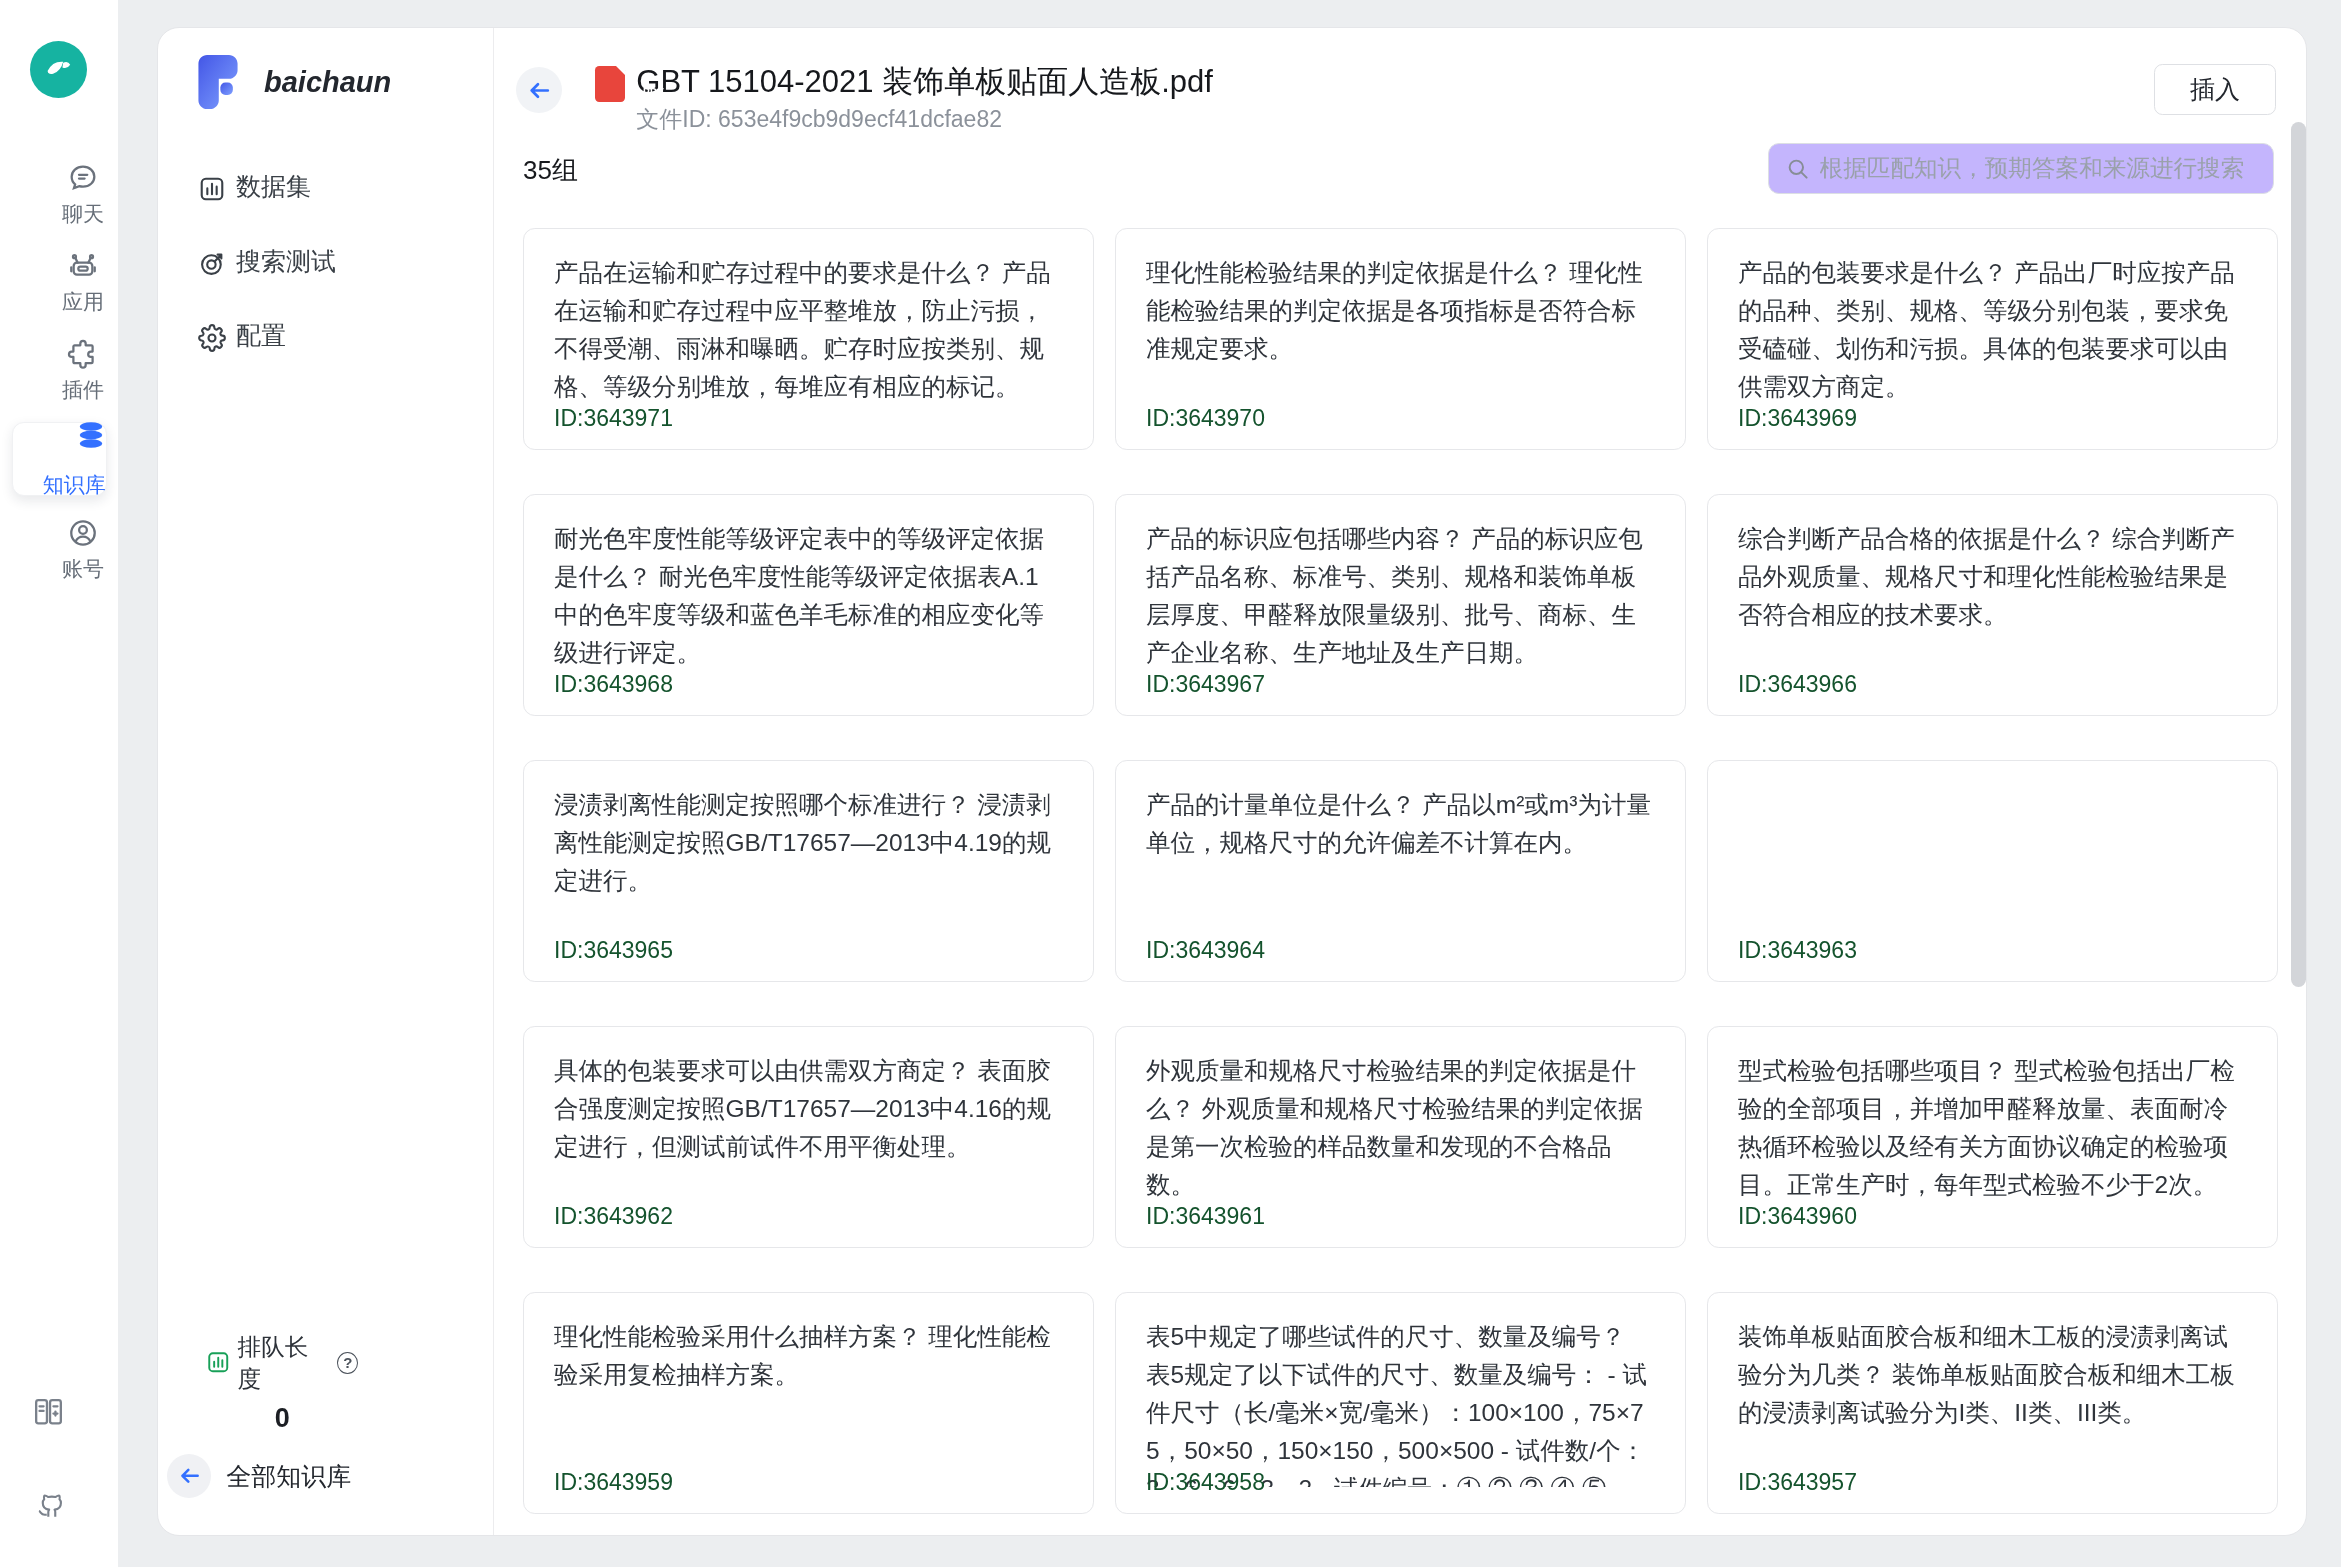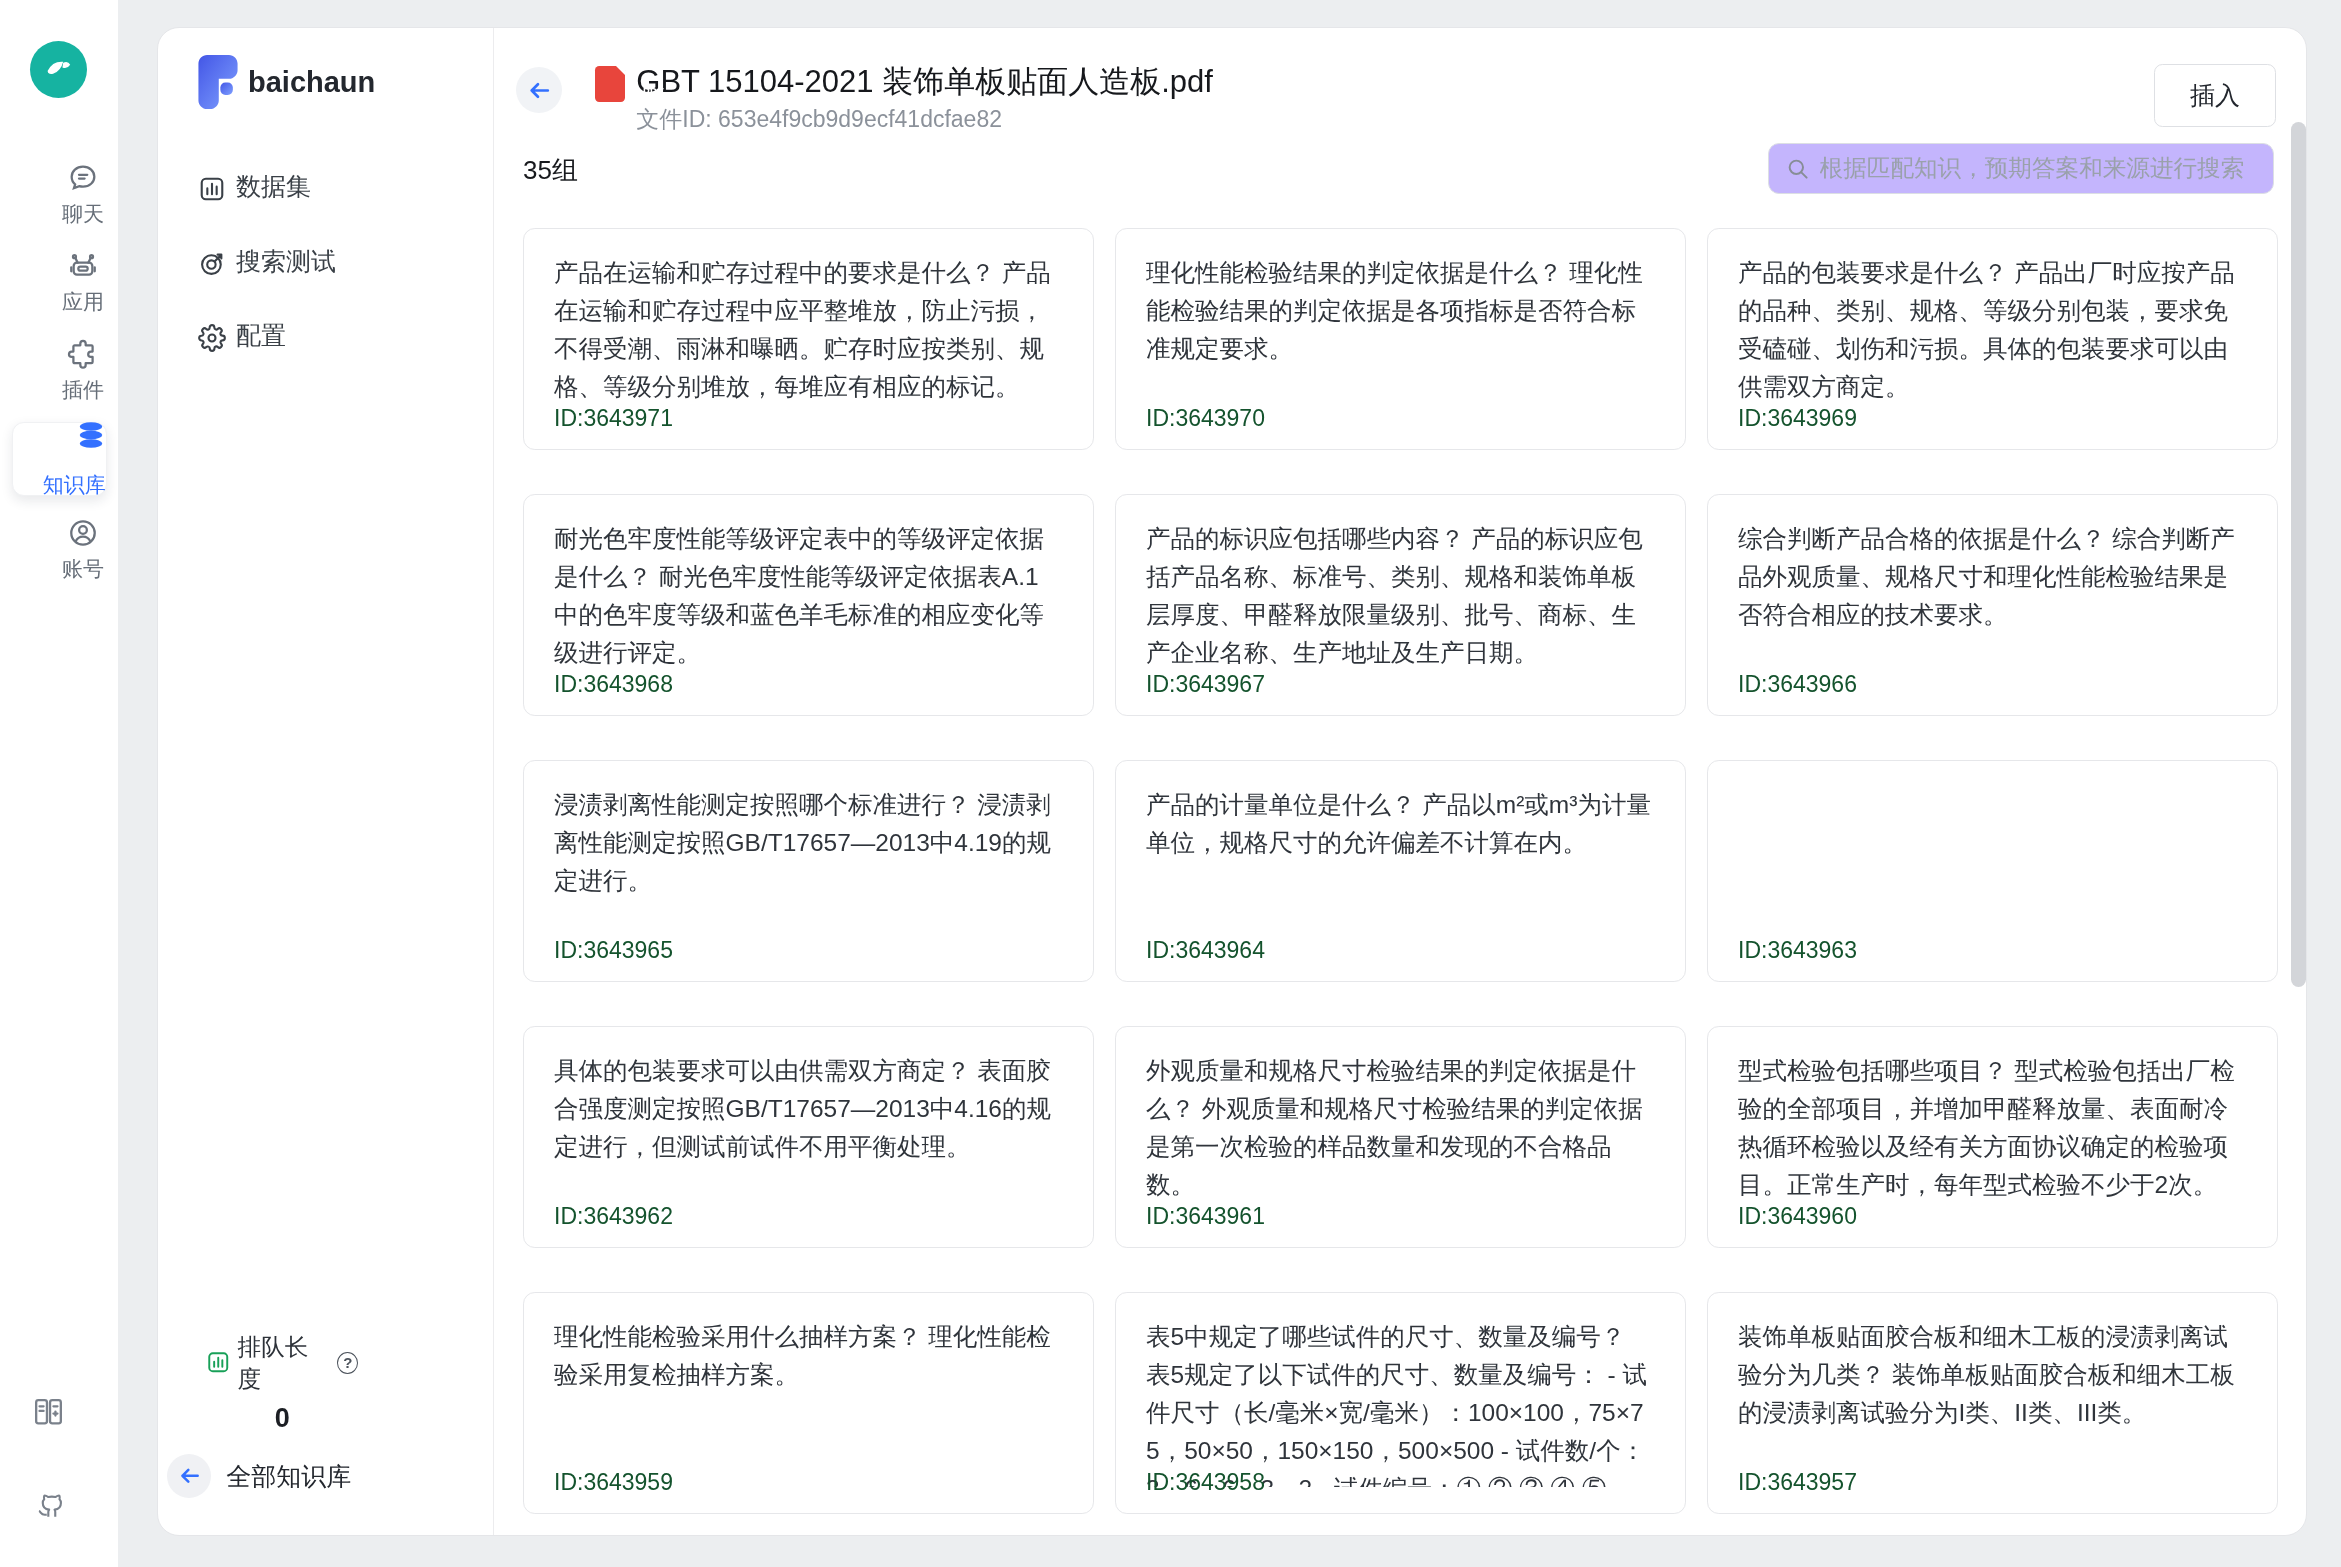--- a/index.html
+++ b/index.html
@@ -26,21 +26,21 @@
                color:#3370ff; cursor:pointer; }
   .rail-active-card .lbl { font-size:21px; font-weight:500; }
   .rail-bottom-icon { position:absolute; color:#7a818b; cursor:pointer; }
 
   
   .panel { position:absolute; left:157px; top:27px; width:2150px; height:1509px;
            background:#ffffff; border:0.8px solid #e5e6e9; border-radius:22px; display:flex; }
 
   
   .sidebar { width:336px; height:100%; border-right:0.8px solid #ececee; position:relative; flex:none; }
-  .brand { position:absolute; left:40px; top:27px; display:flex; align-items:center; gap:10px; }
+  .brand { position:absolute; left:40px; top:27px; display:flex; align-items:center; gap:26px;font-style:italic; }
   .brand-name { font-size:29px; font-weight:700; color:#23272e; }
   .side-nav { position:absolute; left:40px; top:124px; }
   .side-nav .nav-item { height:51px; margin-bottom:23.6px; display:flex; align-items:flex-end; gap:10px;
                         color:#3a4047; font-size:25px; cursor:pointer; }
   .sidebar-bottom { position:absolute; left:9.3px; bottom:37px; }
   .queue-block { margin-left:39px; width:152px; }
   .queue-row { display:flex; align-items:center; gap:6.8px; color:#2c3138; font-size:23.6px; }
   .help-badge { width:22px; height:22px; border-radius:50%; border:1.7px solid #4b525b; color:#4b525b;
                 font-size:15px; font-weight:700; display:flex; align-items:center; justify-content:center;
                 margin-left:3.4px; }
@@ -57,21 +57,21 @@
   .doc-head { position:absolute; left:101px; top:35px; display:flex; align-items:flex-start; }
   .pdf-icon { position:relative; width:29.5px; height:36px; margin-top:3.4px; background:#e8453c;
               border-radius:4.2px; flex:none; }
   .pdf-icon::after { content:""; position:absolute; top:0; right:0; width:0; height:0;
               border-top:9.3px solid #ffffff; border-left:9.3px solid transparent; }
   .pdf-label { position:absolute; left:0; right:0; bottom:4.2px; text-align:center;
               color:#fff; font-size:10px; font-weight:700; letter-spacing:0.4px;margin-left:48px; }
   .doc-titles { margin-left:11.8px; }
   .doc-title { font-size:31px; font-weight:500; color:#16181c; line-height:37px; }
   .doc-fileid { margin-top:4.2px; font-size:23px; color:#8b919a; }
-  .insert-btn { position:absolute; right:30px; top:36px; width:122px; height:63px; background:#fff;
+  .insert-btn { position:absolute; right:30px; top:36px; width:122px; height:51px; background:#fff;
                 border:0.8px solid #dee0e4; border-radius:8.4px; font-size:25px; color:#23272e;
                 font-family:inherit; cursor:pointer; }
   .count-label { position:absolute; left:29px; top:125px; font-size:26px; font-weight:500; color:#17191d; }
   .search-box { position:absolute; right:32px; top:115px; width:506px; height:51px;
                 border:0.8px solid #dcdfe4; border-radius:11px; background:#c4b5fd;
                 display:flex; align-items:center; gap:10px; padding:0 15px 0 17px; }
   .search-box input { flex:1; border:none; outline:none; font-size:23.6px; color:#3a4047;
                 font-family:inherit; background:transparent; }
   .search-box input::placeholder { color:#9aa1ab; }
 

